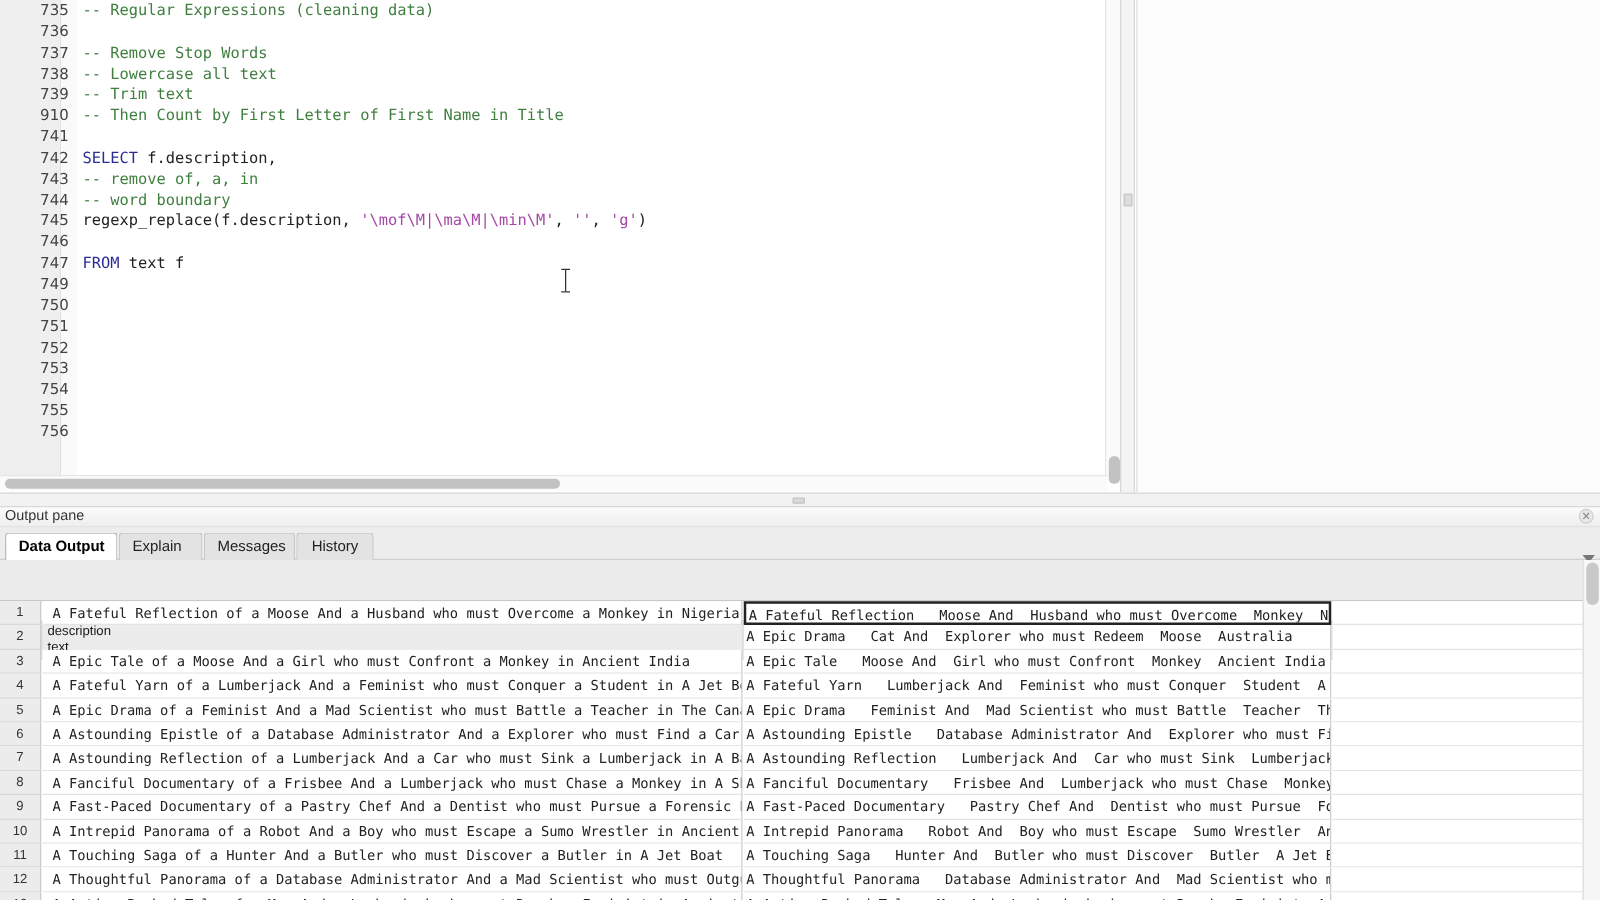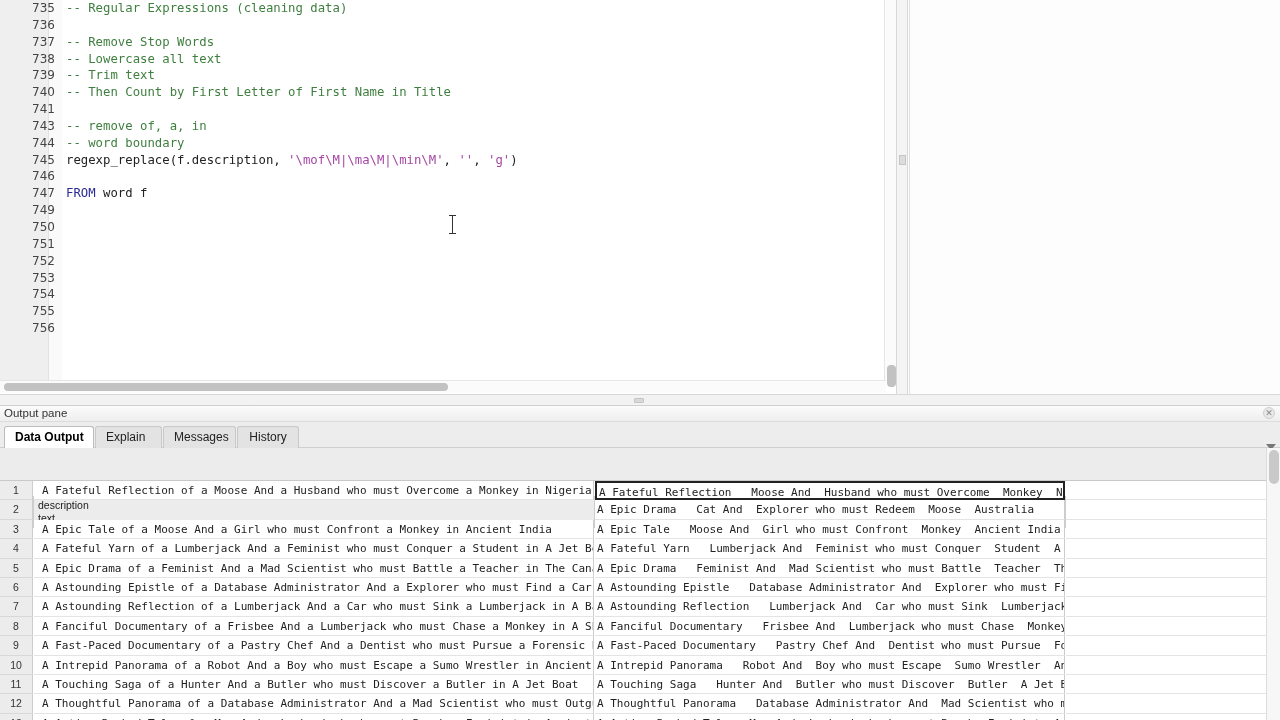--- a/index.html
+++ b/index.html
@@ -129,27 +129,28 @@
     <div class="editor-pane">
       <div class="code-area">
         <div class="gutter"></div>
         <div class="gutter-pad"></div>
         <div class="code-lines" id="code-lines">
             <div class="cl"><span class="ln">735</span><span class="ct"><span class="k-comment">-- Regular Expressions (cleaning data)</span></span></div>
             <div class="cl"><span class="ln">736</span><span class="ct"></span></div>
             <div class="cl"><span class="ln">737</span><span class="ct"><span class="k-comment">-- Remove Stop Words</span></span></div>
             <div class="cl"><span class="ln">738</span><span class="ct"><span class="k-comment">-- Lowercase all text</span></span></div>
             <div class="cl"><span class="ln">739</span><span class="ct"><span class="k-comment">-- Trim text</span></span></div>
-            <div class="cl"><span class="ln">740</span><span class="ct"><span class="k-comment">-- Then Count by First Letter of First Name in Title</span></span></div>
+            <div class="cl"><span class="ln">910</span><span class="ct"><span class="k-comment">-- Then Count by First Letter of First Name in Title</span></span></div>
             <div class="cl"><span class="ln">741</span><span class="ct"></span></div>
+            <div class="cl"><span class="ln">742</span><span class="ct"><span class="k-keyword">SELECT</span><span class="k-plain"> f.description,</span></span></div>
             <div class="cl"><span class="ln">743</span><span class="ct"><span class="k-comment">-- remove of, a, in</span></span></div>
             <div class="cl"><span class="ln">744</span><span class="ct"><span class="k-comment">-- word boundary</span></span></div>
             <div class="cl"><span class="ln">745</span><span class="ct"><span class="k-plain">regexp_replace(f.description, </span><span class="k-string">'\mof\M|\ma\M|\min\M'</span><span class="k-plain">, </span><span class="k-string">''</span><span class="k-plain">, </span><span class="k-string">'g'</span><span class="k-plain">)</span></span></div>
             <div class="cl"><span class="ln">746</span><span class="ct"></span></div>
-            <div class="cl"><span class="ln">747</span><span class="ct"><span class="k-keyword">FROM</span><span class="k-plain"> word f</span></span></div>
+            <div class="cl"><span class="ln">747</span><span class="ct"><span class="k-keyword">FROM</span><span class="k-plain"> text f</span></span></div>
             <div class="cl"><span class="ln">749</span><span class="ct"></span></div>
             <div class="cl"><span class="ln">750</span><span class="ct"></span></div>
             <div class="cl"><span class="ln">751</span><span class="ct"></span></div>
             <div class="cl"><span class="ln">752</span><span class="ct"></span></div>
             <div class="cl"><span class="ln">753</span><span class="ct"></span></div>
             <div class="cl"><span class="ln">754</span><span class="ct"></span></div>
             <div class="cl"><span class="ln">755</span><span class="ct"></span></div>
             <div class="cl"><span class="ln">756</span><span class="ct"></span></div>
           </div>
         <div class="caret"></div>

